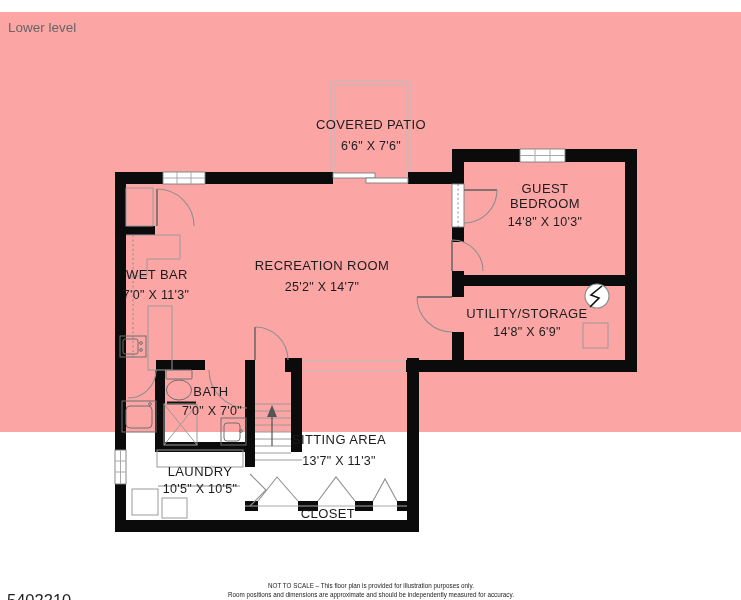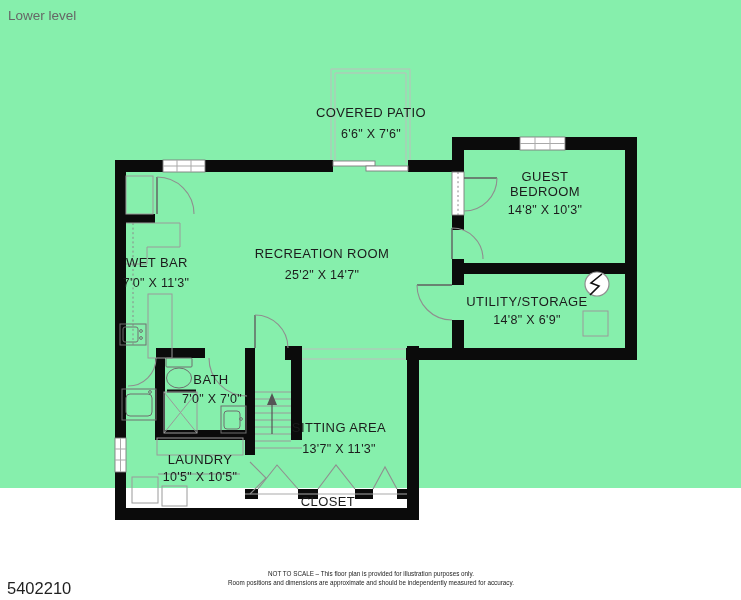--- a/index.html
+++ b/index.html
@@ -1,16 +1,16 @@
 <!DOCTYPE html>
 <html><head>
 <meta charset="utf-8">
 <style>
   html,body{margin:0;padding:0;background:#ffffff;width:741px;height:600px;overflow:hidden;}
-  #stage{position:relative;width:741px;height:488px;background:#86efac;font-family:"Liberation Sans",sans-serif;}
+  #stage{position:relative;width:741px;height:420px;background:#fca5a5;font-family:"Liberation Sans",sans-serif;margin-top:12px;}
   svg{position:absolute;left:0;top:0;}
   .wall{fill:#0b0b0b;stroke:none;}
   .thin{stroke:#a9a9a9;stroke-width:1;fill:none;}
   .thin2{stroke:#bdbdbd;stroke-width:1;fill:none;}
   .frame{fill:#ffffff;stroke:#7d7d7d;stroke-width:0.9;}
   .fix{fill:none;stroke:#6f6f6f;stroke-width:1;}
   .fixlight{fill:none;stroke:#9a9a9a;stroke-width:1;}
   .arc{fill:none;stroke:#8f8f8f;stroke-width:1.1;}
   .leaf{stroke:#5f5f5f;stroke-width:1.4;fill:none;}
   .dotted{stroke:#8a8a8a;stroke-width:1;stroke-dasharray:2,2.6;fill:none;}

